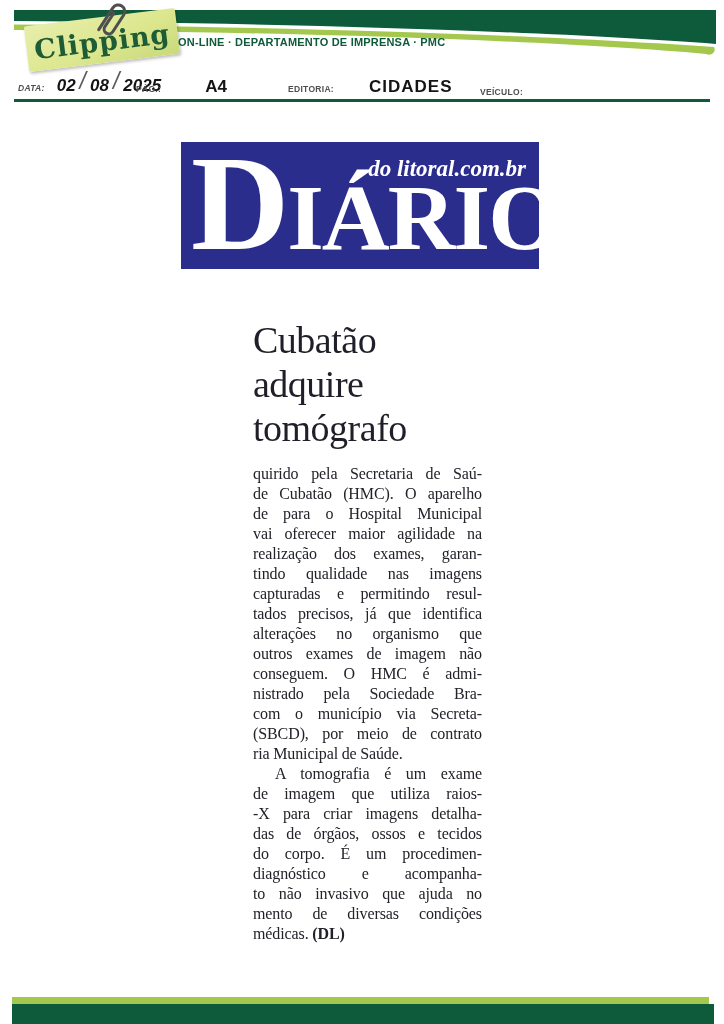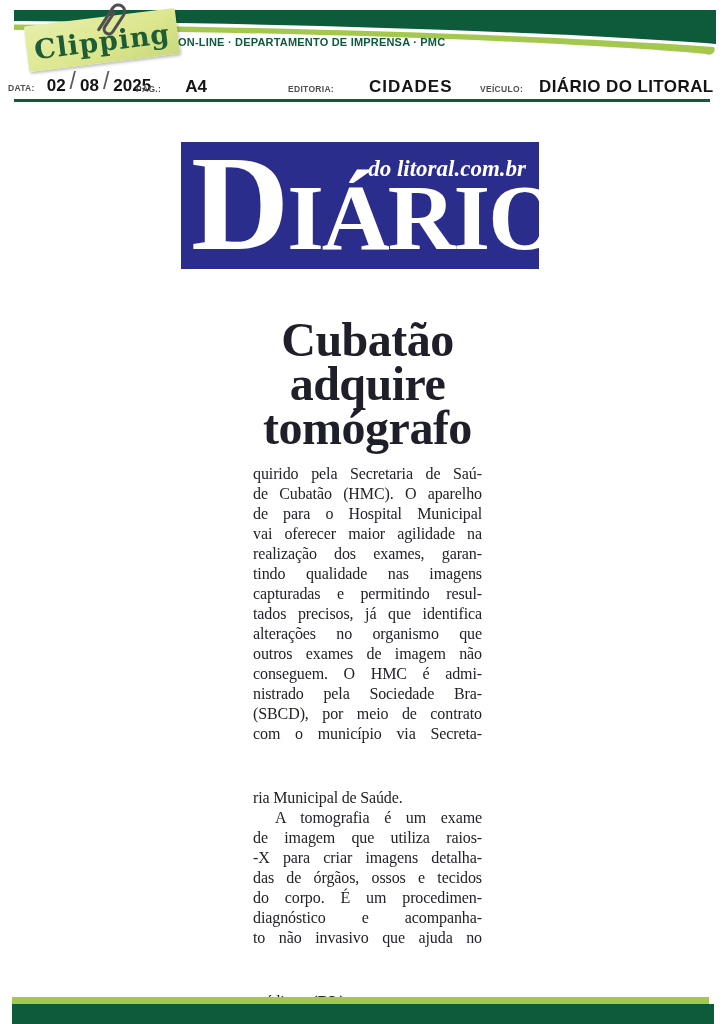--- a/index.html
+++ b/index.html
@@ -35,28 +35,28 @@
   }
   .clip-svg{position:absolute;left:97px;top:0px;z-index:3;transform:rotate(33deg);}
   .hdr-sub{
     position:absolute;left:178px;top:36px;z-index:2;
     font-size:11px;font-weight:700;color:var(--dark_green);letter-spacing:.2px;
     white-space:nowrap;
   }
   
   .meta{position:absolute;left:0;top:76px;width:724px;height:21px;}
   .mg{position:absolute;bottom:0;white-space:nowrap;display:flex;align-items:baseline;}
-  .mg-date{left:8px;}
+  .mg-date{left:18px;font-style:italic;}
   .mg-page{left:136px;}
   .mg-sec{left:288px;}
   .mg-veh{left:480px;}
   .mlabel{font-size:8.5px;font-weight:700;color:#4f4f4f;letter-spacing:.3px;}
   .mvalue{font-size:17px;font-weight:700;color:#141414;}
   .mg-date .mvalue{margin-left:12px;}
-  .mg-page .mvalue{margin-left:24px;}
+  .mg-page .mvalue{margin-left:44px;}
   .mg-sec .mvalue{margin-left:35px;letter-spacing:1px;}
   .mg-veh .mvalue{margin-left:16px;letter-spacing:.4px;}
   .slash{font-size:23px;font-weight:400;color:#5a5a5a;position:relative;top:-2px;margin:0 4px;}
   .rule{position:absolute;left:14px;top:99px;width:696px;height:3px;background:var(--dark_green);}
   
   .masthead{
     position:absolute;left:181px;top:142px;width:358px;height:127px;
     background:var(--masthead_blue);overflow:hidden;
   }
   .mh-site{
@@ -66,31 +66,30 @@
   }
   .mh-word{
     position:absolute;left:10px;bottom:-12px;color:#fff;white-space:nowrap;
     font-family:"Liberation Serif",serif;font-weight:700;letter-spacing:-2px;
   }
   .mh-d{font-size:136px;}
   .mh-rest{font-size:94px;}
   
   .article{position:absolute;left:253px;top:318px;width:229px;}
   .headline{
-    font-family:"Liberation Serif",serif;font-weight:700;
-    font-size:48px;line-height:44px;color:#1f1f29;letter-spacing:-.5px;
+    font-family:"Liberation Serif",serif;font-weight:400;
+    font-size:38px;line-height:44px;color:#1f1f29;letter-spacing:-.5px;
     margin:0 0 14px 0;
-    text-align:center;
   }
   .body{
     font-family:"Liberation Serif",serif;font-size:16px;line-height:20px;
     color:var(--ink);letter-spacing:-.1px;word-spacing:-.3px;
   }
   .bl{text-align:justify;text-align-last:justify;overflow:hidden;height:20px;}
-  .bl.end{text-align-last:auto;margin-top:44px;}
+  .bl.end{text-align-last:auto;}
   .bl.ind{text-indent:22px;}
   .marker{
     font-family:"DejaVu Sans",sans-serif;font-weight:700;font-size:21px;
     margin-right:7px;color:#111;letter-spacing:-1px;
   }
   .sig{font-weight:700;}
   
   .foot-light{position:absolute;left:12px;top:997px;width:697px;height:7px;background:var(--light_green);}
   .foot-dark{position:absolute;left:12px;top:1004px;width:702px;height:20px;background:var(--dark_green);}
 </style>
@@ -121,21 +120,20 @@
     <div class="mg mg-page">
       <span class="mlabel">PÁG.:</span>
       <span class="mvalue">A4</span>
     </div>
     <div class="mg mg-sec">
       <span class="mlabel">EDITORIA:</span>
       <span class="mvalue">CIDADES</span>
     </div>
     <div class="mg mg-veh">
       <span class="mlabel">VEÍCULO:</span>
-      <span class="mvalue">DIÁRIO DO LITORAL</span>
     </div>
   </div>
   <div class="rule"></div>
 
   <div class="masthead">
     <div class="mh-site">do litoral.com.br</div>
     <div class="mh-word"><span class="mh-d">D</span><span class="mh-rest">IÁRIO</span></div>
   </div>
 
   <div class="article">
@@ -146,30 +144,31 @@
         <div class="bl">de para o Hospital Municipal</div>
         <div class="bl">vai oferecer maior agilidade na</div>
         <div class="bl">realização dos exames, garan-</div>
         <div class="bl">tindo qualidade nas imagens</div>
         <div class="bl">capturadas e permitindo resul-</div>
         <div class="bl">tados precisos, já que identifica</div>
         <div class="bl">alterações no organismo que</div>
         <div class="bl">outros exames de imagem não</div>
         <div class="bl">conseguem. O HMC é admi-</div>
         <div class="bl">nistrado pela Sociedade Bra-</div>
+        <div class="bl">com o município via Secreta-</div>
         <div class="bl">(SBCD), por meio de contrato</div>
-        <div class="bl">com o município via Secreta-</div>
         <div class="bl end">ria Municipal de Saúde.</div>
         <div class="bl ind">A tomografia é um exame</div>
         <div class="bl">de imagem que utiliza raios-</div>
         <div class="bl">-X para criar imagens detalha-</div>
         <div class="bl">das de órgãos, ossos e tecidos</div>
         <div class="bl">do corpo. É um procedimen-</div>
         <div class="bl">diagnóstico e acompanha-</div>
         <div class="bl">to não invasivo que ajuda no</div>
+        <div class="bl">mento de diversas condições</div>
         <div class="bl end">médicas.<span class="sig"> (DL)</span></div>
       </div>
   </div>
 
   <div class="foot-light"></div>
   <div class="foot-dark"></div>
 
 </div>
 
 </body></html>

